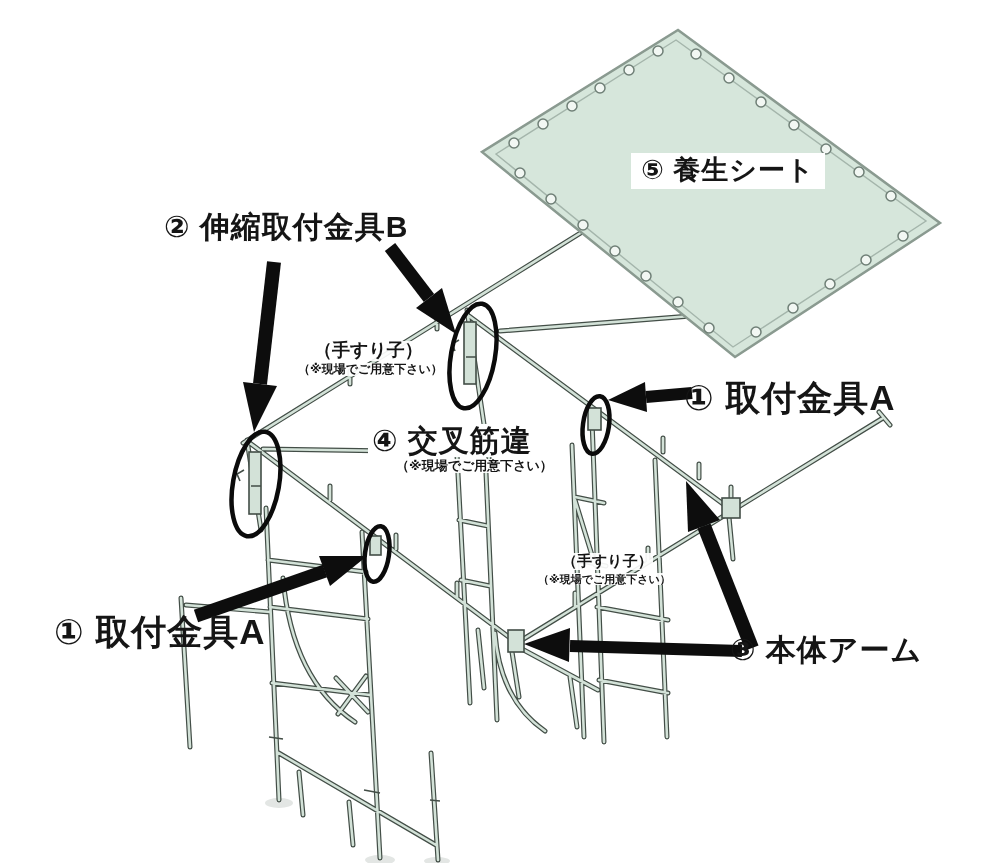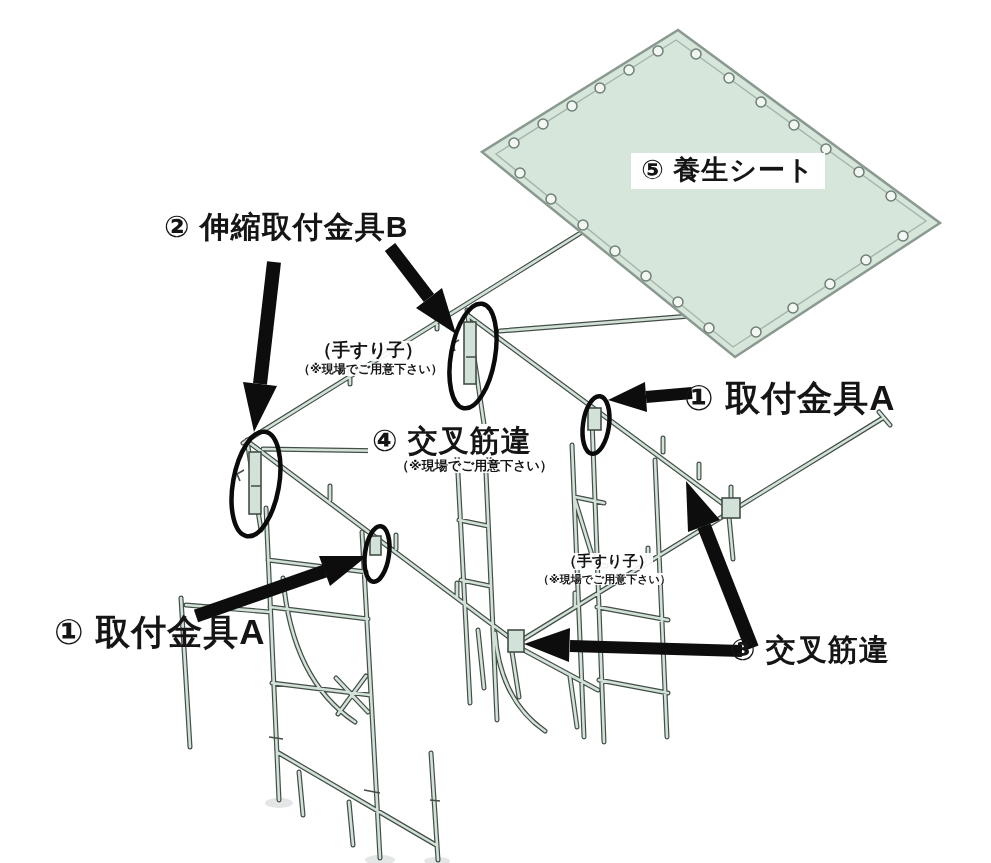--- a/index.html
+++ b/index.html
@@ -184,14 +184,14 @@
   <div class="lbl lbl-note" style="left:396px;top:459px;">（※現場でご用意下さい）</div>
 
   <div class="lbl lbl-hand" style="left:314px;top:341px;">（手すり子）</div>
   <div class="lbl lbl-note" style="left:298px;top:363px;font-size:12px;">（※現場でご用意下さい）</div>
 
   <div class="lbl lbl-hand-sm" style="left:562px;top:553px;">（手すり子）</div>
   <div class="lbl lbl-note-sm" style="left:538px;top:573px;">（※現場でご用意下さい）</div>
 
   <div class="lbl lbl-mid" style="left:54px;top:613px;">① 取付金具A</div>
 
-  <div class="lbl lbl-big" style="left:730px;top:633px;">③ 交叉筋違</div>
+  <div class="lbl lbl-big" style="left:730px;top:633px;">③ 本体アーム</div>
 </div>
 
 </body></html>

